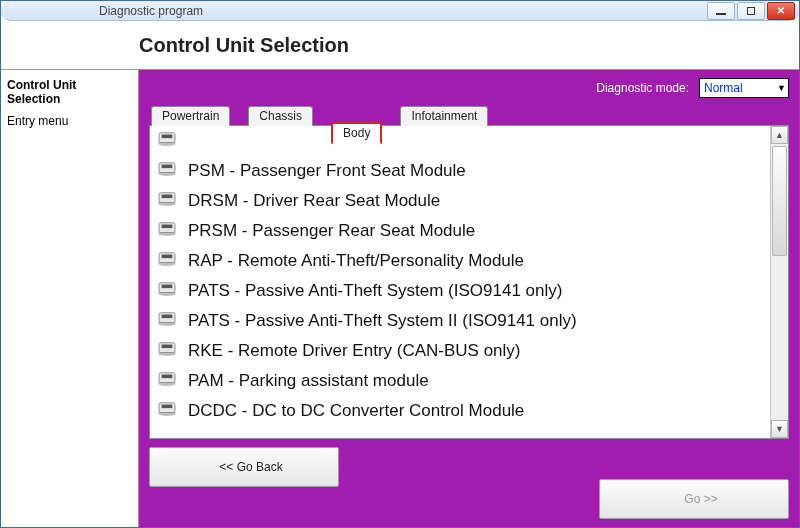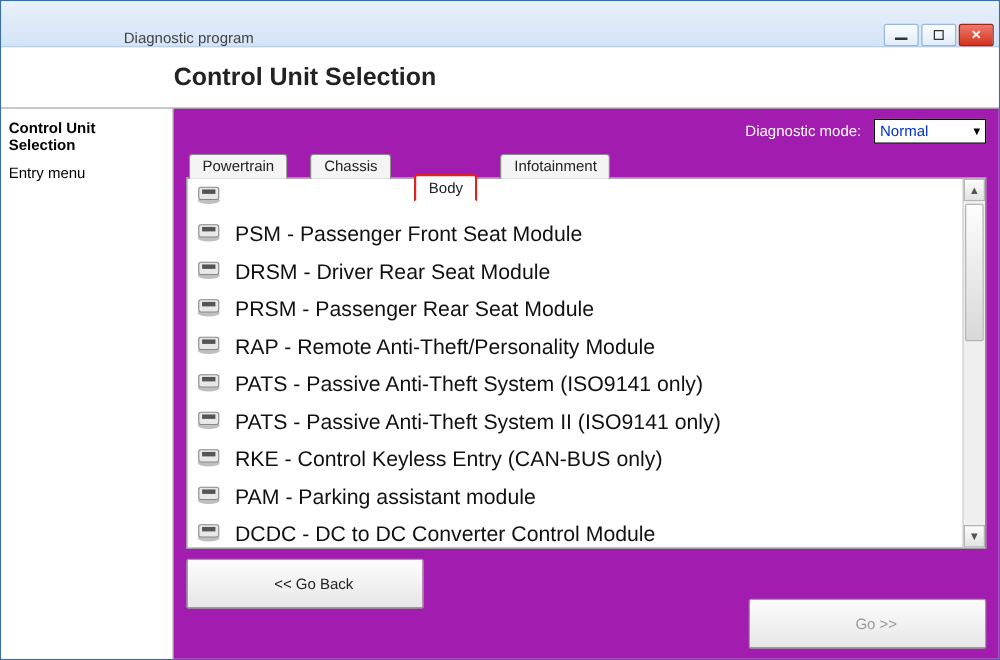--- a/index.html
+++ b/index.html
@@ -11,26 +11,27 @@
   }
   
   .window {
     width: 800px; height: 528px;
     border: 1px solid #3a6ea5;
     background: #fff;
     display: flex; flex-direction: column;
     box-shadow: 0 0 0 1px rgba(0,0,0,0.05) inset;
   }
   .titlebar {
-    height: 37px;
+    height: 20px;
     background: linear-gradient(#e9f1fb, #d3e3f7);
     border-bottom: 1px solid #a8c0e0;
-    display: flex; align-items: flex-end;
+    display: flex; align-items: center;
     padding: 0 4px 0 8px;
     color: #222;
+    border-radius: 10px;
   }
   .titlebar .title { margin-left: 90px; font-size: 12px; color: #444; }
   .win-controls { margin-left: auto; display: flex; gap: 2px; }
   .win-btn {
     width: 28px; height: 18px;
     border: 1px solid #9bb7d7;
     border-radius: 2px;
     background: linear-gradient(#fafdff,#e0ecf9);
     display: flex; align-items: center; justify-content: center;
     font-size: 10px; color: #333;
@@ -298,21 +299,21 @@
             <span>PATS - Passive Anti-Theft System II (ISO9141 only)</span>
           </div>
           <div class="row">
             <span class="icon">
               <svg class="mod" viewBox="0 0 24 18">
                   <ellipse cx="12" cy="14" rx="10" ry="3" fill="#bfbfbf"></ellipse>
                   <rect x="3" y="2" width="18" height="11" rx="2" fill="#e8e8e8" stroke="#888"></rect>
                   <rect x="6" y="4" width="12" height="4" fill="#555"></rect>
                 </svg>
             </span>
-            <span>RKE - Control Keyless Entry (CAN-BUS only)</span>
+            <span>RKE - Remote Driver Entry (CAN-BUS only)</span>
           </div>
           <div class="row">
             <span class="icon">
               <svg class="mod" viewBox="0 0 24 18">
                   <ellipse cx="12" cy="14" rx="10" ry="3" fill="#bfbfbf"></ellipse>
                   <rect x="3" y="2" width="18" height="11" rx="2" fill="#e8e8e8" stroke="#888"></rect>
                   <rect x="6" y="4" width="12" height="4" fill="#555"></rect>
                 </svg>
             </span>
             <span>PAM - Parking assistant module</span>

